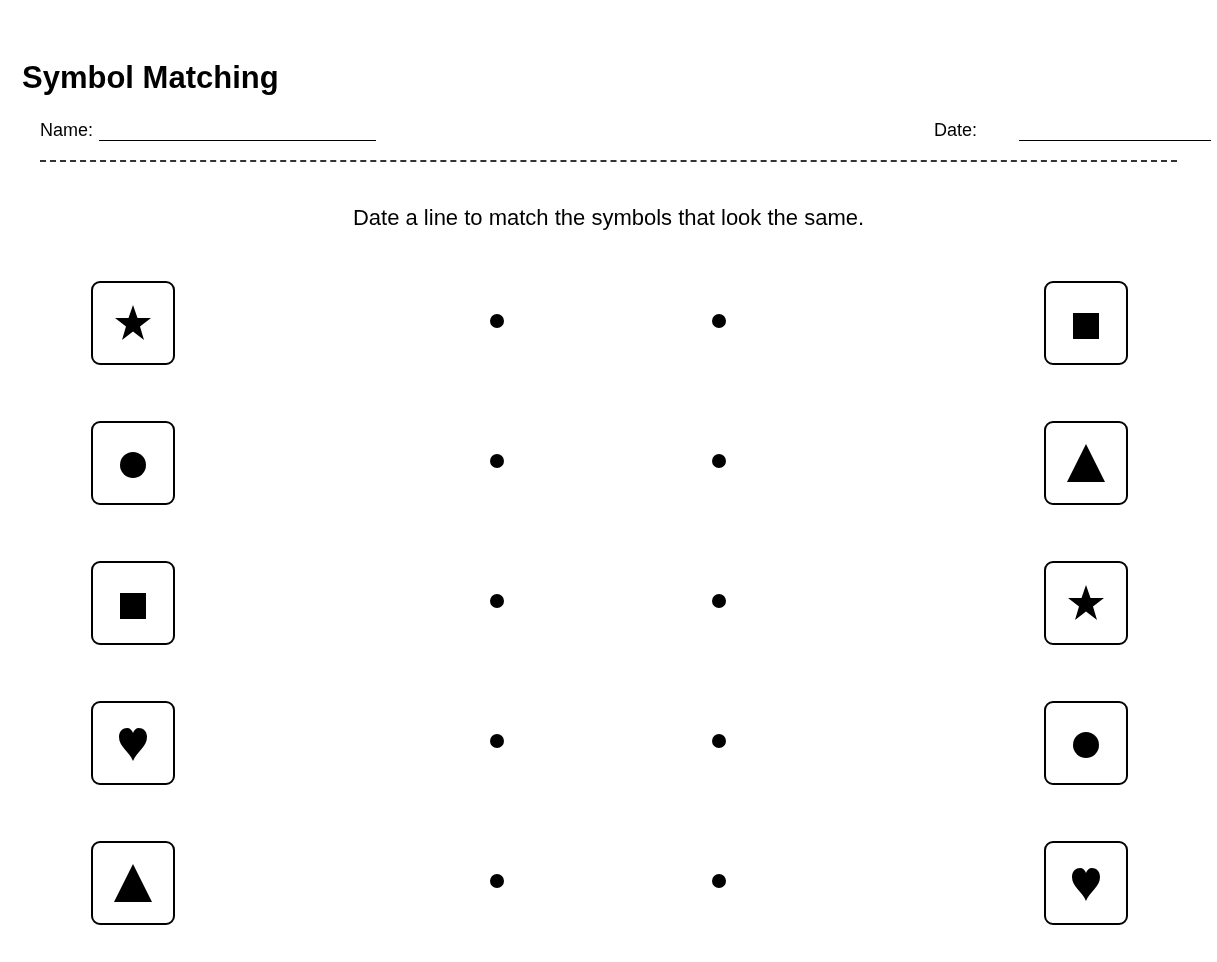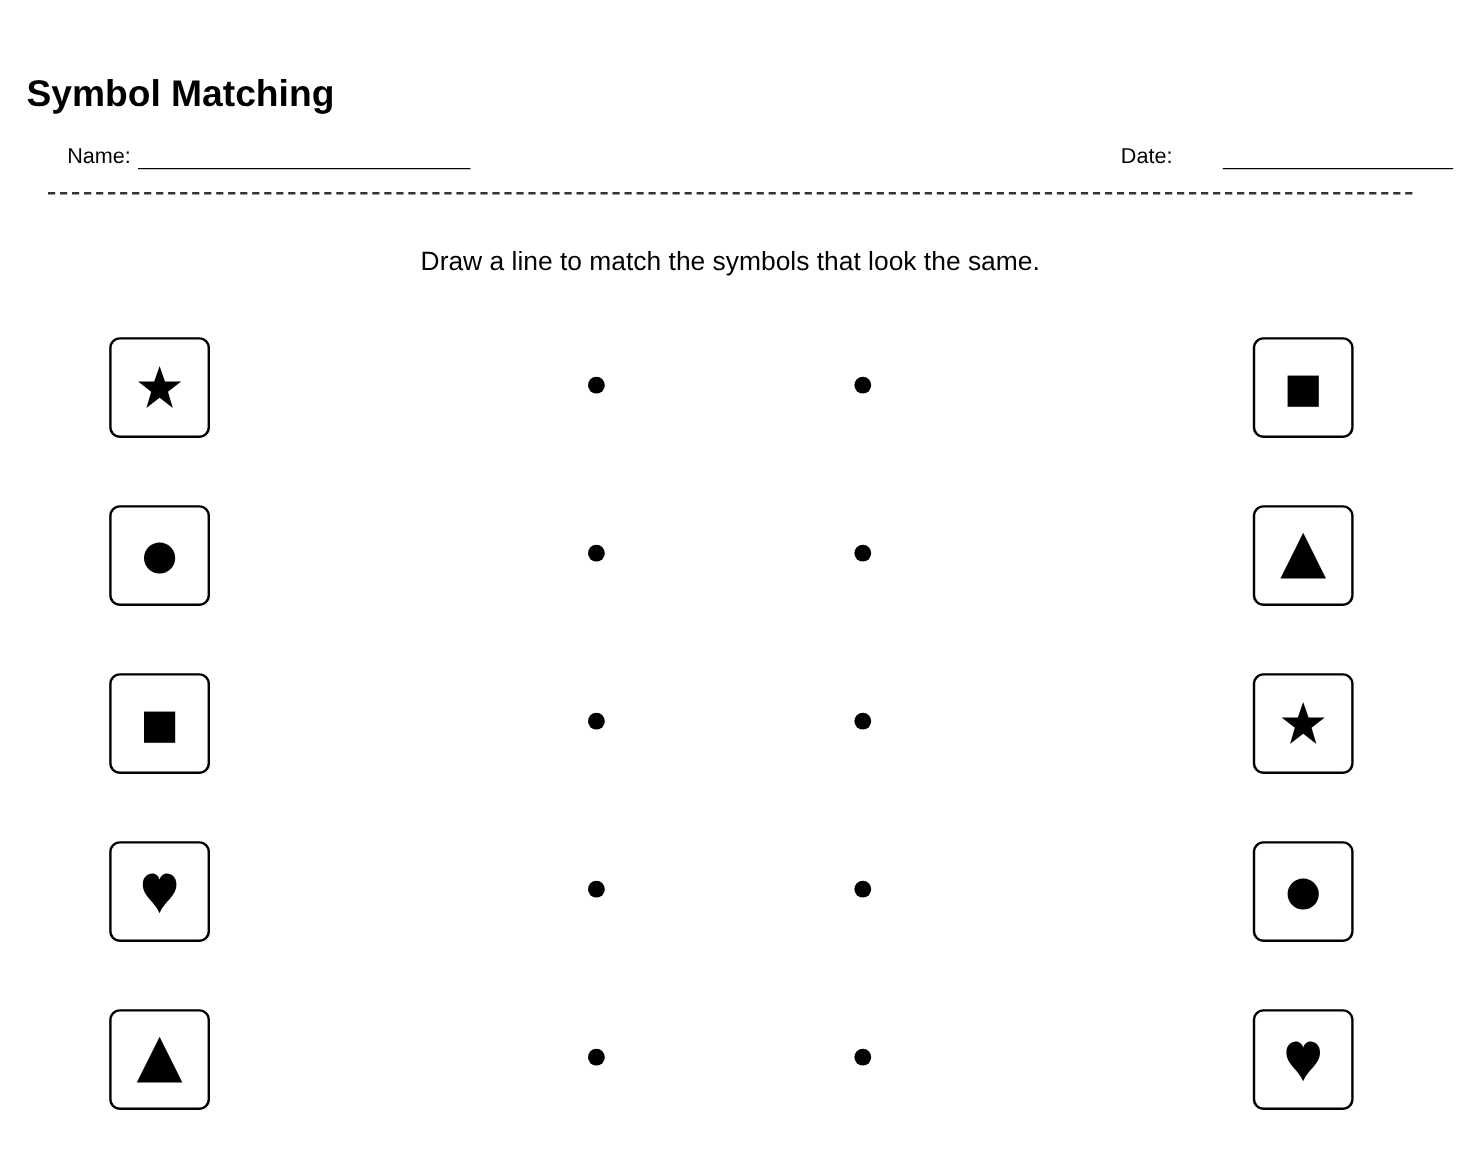--- a/index.html
+++ b/index.html
@@ -1,20 +1,20 @@
 <!DOCTYPE html>
 <html><head>
 <meta charset="utf-8">
 <style>
   html,body{margin:0;padding:0;background:#fff;}
   body{width:1217px;height:962px;position:relative;font-family:"Liberation Sans",sans-serif;color:#000;overflow:hidden;}
   .title{position:absolute;left:22px;top:58px;font-size:31px;font-weight:bold;margin:0;line-height:40px;}
   .field{position:absolute;top:119px;font-size:18px;line-height:22px;display:flex;align-items:flex-end;}
   .field .line{border-bottom:1.5px solid #000;height:20px;margin-left:6px;}
-  .name{left:56px;}
+  .name{left:40px;}
   .name .line{width:277px;}
   .date{left:934px;gap:36px;}
   .date .line{width:192px;}
   .divider{position:absolute;left:40px;top:160px;width:1137px;height:0;border-top:2px dashed #333;}
   .instr{position:absolute;left:0;width:1217px;top:205px;text-align:center;font-size:22px;line-height:26px;}
   .box{position:absolute;width:80px;height:80px;border:2px solid #000;border-radius:9px;box-sizing:content-box;display:flex;align-items:center;justify-content:center;background:#fff;}
   .box svg{width:44px;height:44px;}
   .dot{position:absolute;width:14px;height:14px;border-radius:50%;background:#000;}
 </style>
 </head>
@@ -27,21 +27,21 @@
   <span class="line"></span>
 </div>
 
 <div class="field date">
   <span>Date:</span>
   <span class="line"></span>
 </div>
 
 <div class="divider"></div>
 
-<div class="instr">Draw a line to match the symbols that look the same.</div>
+<div class="instr">Date a line to match the symbols that look the same.</div>
 
 <div class="box" style="left:91px;top:281px;">
   <svg viewBox="0 0 44 44">
       <polygon points="22,4 26.5,17 40,17 29,25.5 33,39 22,30.5 11,39 15,25.5 4,17 17.5,17" fill="#000"></polygon>
     </svg>
 </div>
 <div class="box" style="left:91px;top:421px;">
   <svg viewBox="0 0 44 44">
       <circle cx="22" cy="24" r="13" fill="#000"></circle>
     </svg>

